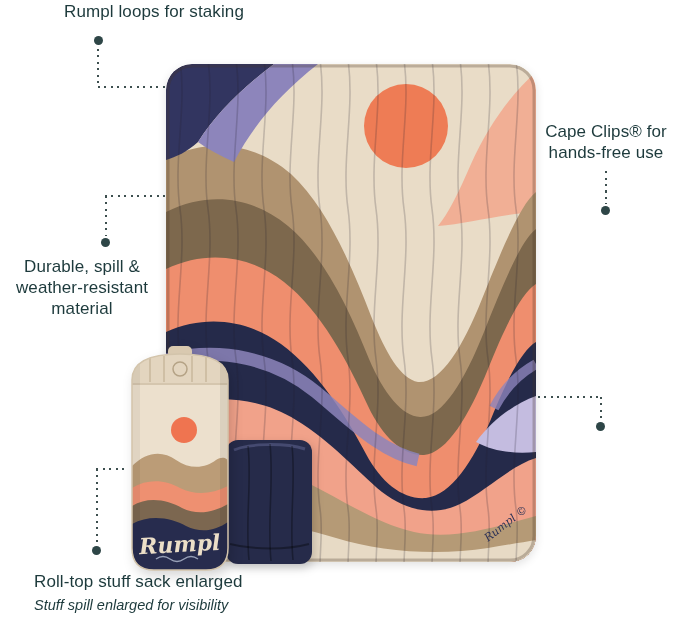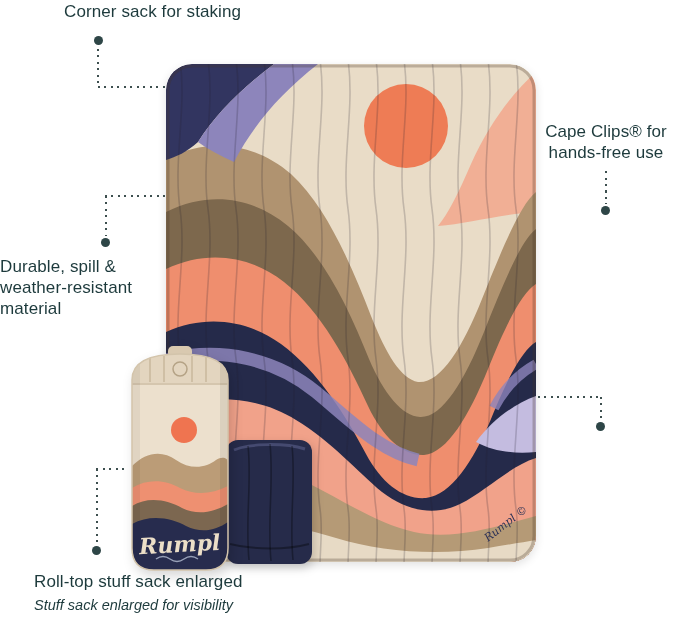--- a/index.html
+++ b/index.html
@@ -3,21 +3,21 @@
 <meta charset="utf-8">
 <style>
   html,body { margin:0; padding:0; background:#ffffff; }
   .stage {
     position:relative; width:679px; height:622px; background:#ffffff;
     font-family:"Liberation Sans", sans-serif; color:#1d3a3c; overflow:hidden;
   }
   .callout {
     position:absolute; font-size:17px; line-height:1.24; font-weight:500; letter-spacing:.1px;
   }
-  .callout.right { text-align:left; }
+  .callout.right { text-align:center; }
   .callout.center { text-align:center; }
   .note { position:absolute; font-style:italic; font-size:14.5px; font-weight:400; }
   .dot { position:absolute; width:9px; height:9px; border-radius:50%; background:#2e4647; }
   .dl-v { position:absolute; width:2px;
     background-image:repeating-linear-gradient(to bottom,#3d4f4f 0 2px,transparent 2px 6.5px); }
   .dl-h { position:absolute; height:2px;
     background-image:repeating-linear-gradient(to right,#3d4f4f 0 2px,transparent 2px 6.5px); }
   .blanket {
     position:absolute; left:166px; top:64px; width:370px; height:498px;
     border-radius:26px; overflow:hidden; box-shadow:0 3px 10px rgba(0,0,0,.12);
@@ -114,21 +114,21 @@
         <path d="M4 178 C 22 168, 44 172, 58 180 C 74 188, 88 184, 100 176 L100 226 L4 226 Z" fill="#272c4e"></path>
         <text x="52" y="206" text-anchor="middle" font-size="22" font-style="italic" font-weight="bold" font-family="DejaVu Serif, serif" fill="#ecdfc8" transform="rotate(-3 52 204)">Rumpl</text>
         <path d="M28 213 q 7 -5 14 0 t 14 0 t 14 0" stroke="#c8d2e4" stroke-width="1.5" fill="none" opacity="0.7"></path>
         <rect x="4" y="8" width="8" height="216" fill="rgba(0,0,0,0.05)"></rect>
         <rect x="92" y="8" width="8" height="216" fill="rgba(0,0,0,0.07)"></rect>
       </g>
       <path d="M4 34 Q4 8 52 8 Q100 8 100 34 L100 202 Q100 224 78 224 L26 224 Q4 224 4 202 Z" fill="none" stroke="#d3c4ab" stroke-width="1.5"></path>
     </svg>
   </div>
 
-  <div class="callout" style="left:64px; top:1px; width:240px;">Corner sack for staking</div>
+  <div class="callout" style="left:64px; top:1px; width:240px;">Rumpl loops for staking</div>
   <div class="dot" style="left:94px; top:36px;"></div>
   <div class="dl-v" style="left:97px; top:49px; height:38px;"></div>
   <div class="dl-h" style="left:98px; top:86px; width:68px;"></div>
 
   <div class="callout center" style="left:535px; top:121px; width:142px;">Cape Clips® for hands-free use</div>
   <div class="dl-v" style="left:605px; top:171px; height:33px;"></div>
   <div class="dot" style="left:601px; top:206px;"></div>
 
   <div class="dl-h" style="left:105px; top:195px; width:61px;"></div>
   <div class="dl-v" style="left:105px; top:196px; height:40px;"></div>
@@ -136,15 +136,15 @@
   <div class="callout right" style="left:0px; top:256px; width:164px;">Durable, spill &amp; weather-resistant material</div>
 
   <div class="dl-h" style="left:538px; top:396px; width:63px;"></div>
   <div class="dl-v" style="left:600px; top:397px; height:23px;"></div>
   <div class="dot" style="left:596px; top:422px;"></div>
 
   <div class="dl-h" style="left:96px; top:468px; width:31px;"></div>
   <div class="dl-v" style="left:96px; top:469px; height:76px;"></div>
   <div class="dot" style="left:92px; top:546px;"></div>
   <div class="callout" style="left:34px; top:571px; width:260px;">Roll-top stuff sack enlarged</div>
-  <div class="note" style="left:34px; top:597px; width:260px;">Stuff sack enlarged for visibility</div>
+  <div class="note" style="left:34px; top:597px; width:260px;">Stuff spill enlarged for visibility</div>
 
 </div>
 
 </body></html>

